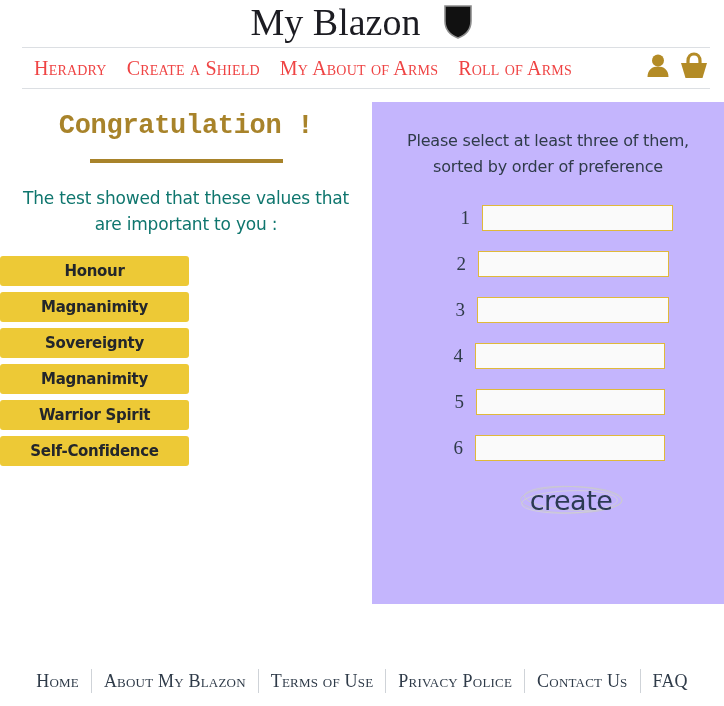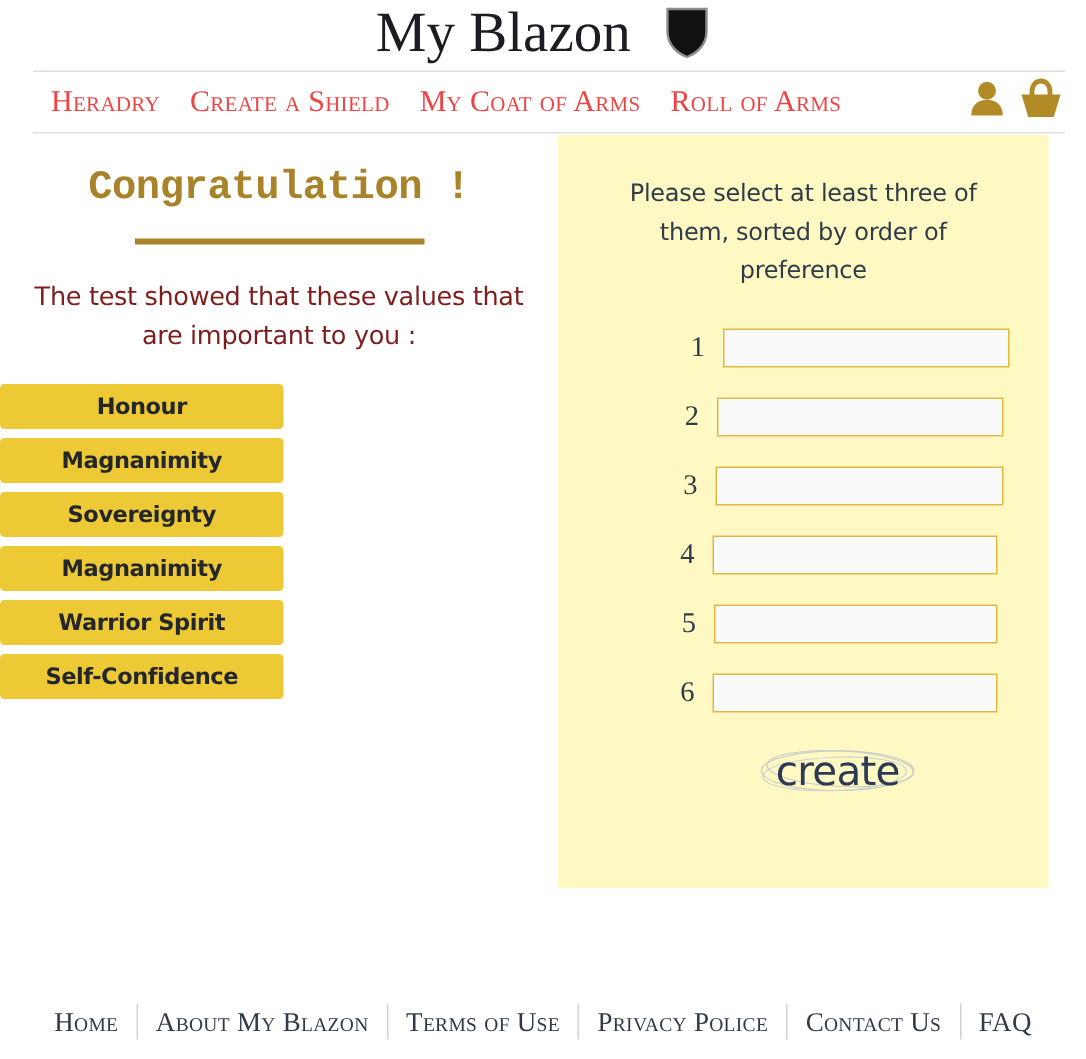--- a/index.html
+++ b/index.html
@@ -96,21 +96,21 @@
     letter-spacing: -0.3px;
   }
   .congrats-rule {
     width: 193px;
     height: 4px;
     background: #a8832a;
     margin: 0 auto;
   }
   .lead-text {
     font-size: 17px;
-    color: #7f1d1d;
+    color: #0f766e;
     line-height: 1.55;
     margin: 22px auto 0;
     width: 340px;
     letter-spacing: -0.2px;
   }
   .values-list {
     margin-top: 18px;
     display: flex;
     flex-direction: column;
     align-items: flex-start;
@@ -131,24 +131,24 @@
     display: flex;
     align-items: center;
     justify-content: center;
     padding: 0;
   }
 
   
   .right-panel {
     position: absolute;
     left: 372px;
-    top: 1px;
-    width: 327px;
+    top: 13px;
+    width: 352px;
     height: 502px;
-    background: #fef9c3;
+    background: #c4b5fd;
     box-sizing: border-box;
   }
   .panel-instruction {
     text-align: center;
     font-size: 16px;
     color: #2f3b49;
     line-height: 1.6;
     padding: 26px 28px 0;
     letter-spacing: -0.2px;
   }
@@ -254,21 +254,21 @@
     <svg width="30" height="36" viewBox="0 0 30 36">
       <path d="M2 2 H28 V17 C28 26 21.5 31.5 15 34 C8.5 31.5 2 26 2 17 Z" fill="#111111" stroke="#8d8d8d" stroke-width="1.6"></path>
     </svg>
   </span>
 </div>
 
 <div class="navbar">
   <div class="nav-links">
     <a class="nav-link" href="#">Heradry</a>
     <a class="nav-link" href="#">Create a Shield</a>
-    <a class="nav-link" href="#">My Coat of Arms</a>
+    <a class="nav-link" href="#">My About of Arms</a>
     <a class="nav-link" href="#">Roll of Arms</a>
   </div>
   <div class="nav-icons">
     <span>
       <svg width="26" height="28" viewBox="0 0 26 28">
         <circle cx="13" cy="8.5" r="6" fill="#b38b26"></circle>
         <path d="M2.5 25 C2.5 17.5 7.5 14.5 13 14.5 C18.5 14.5 23.5 17.5 23.5 25 Z" fill="#b38b26"></path>
       </svg>
     </span>
     <span>

